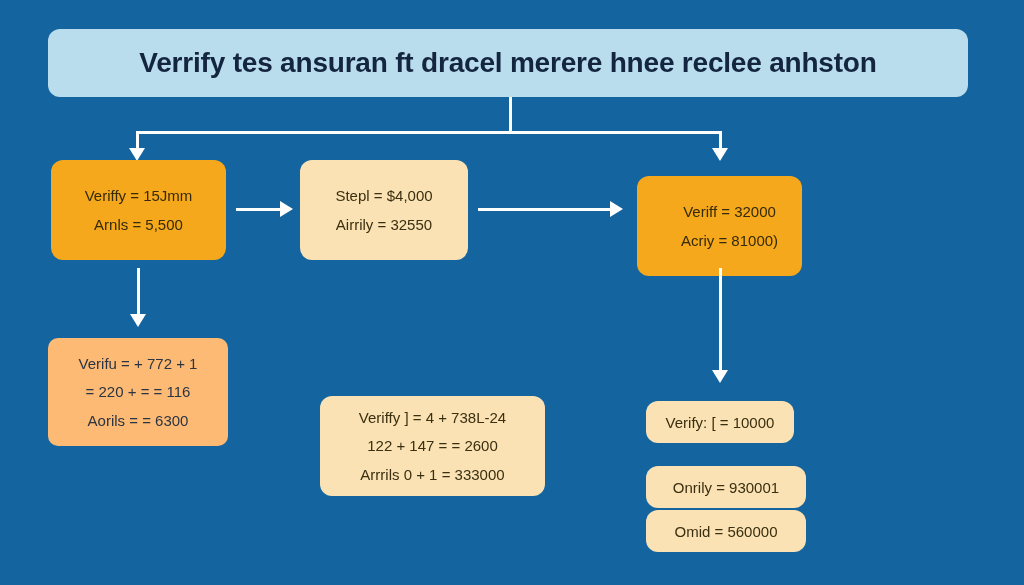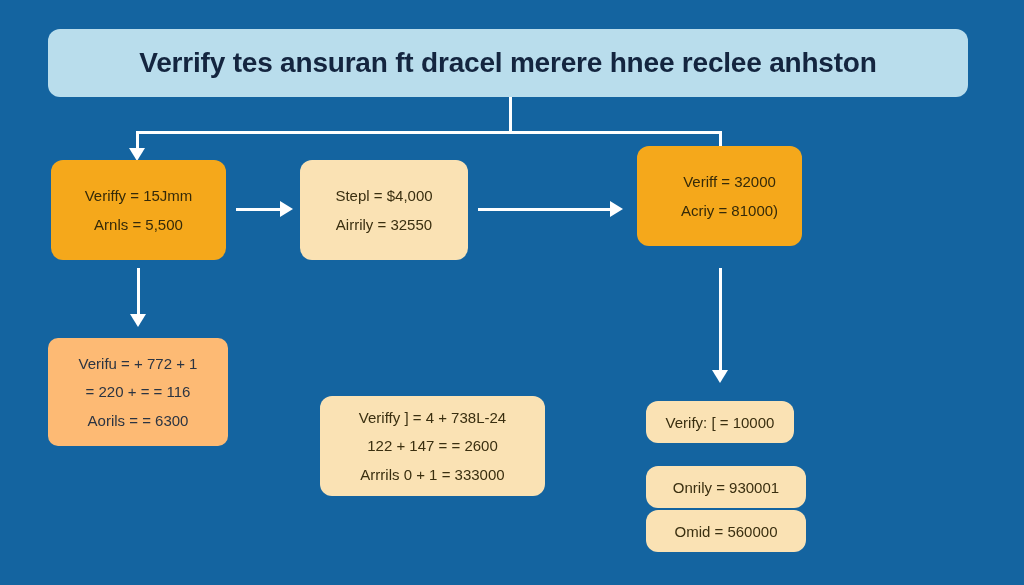--- a/index.html
+++ b/index.html
@@ -84,21 +84,21 @@
   .node .line + .line {
     margin-top: 12px;
   }
   .node .line.tight + .line.tight {
     margin-top: 11px;
   }
 
   
   #node-step1  { left: 51px;  top: 160px; width: 175px; height: 100px; text-align: center; }
   #node-step2  { left: 300px; top: 160px; width: 168px; height: 100px; }
-  #node-step3  { left: 637px; top: 146px; width: 165px; height: 100px; padding-left: 20px; }
+  #node-step3  { left: 637px; top: 176px; width: 165px; height: 100px; padding-left: 20px; }
   #node-detail-left   { left: 48px;  top: 338px; width: 180px; height: 108px; }
   #node-detail-center { left: 320px; top: 396px; width: 225px; height: 100px; }
   #node-result-1 { left: 646px; top: 401px; width: 148px; height: 42px; }
   #node-result-2 { left: 646px; top: 466px; width: 160px; height: 42px; }
   #node-result-3 { left: 646px; top: 510px; width: 160px; height: 42px; }
 
   
   .conn {
     position: absolute;
     background: #ffffff;

